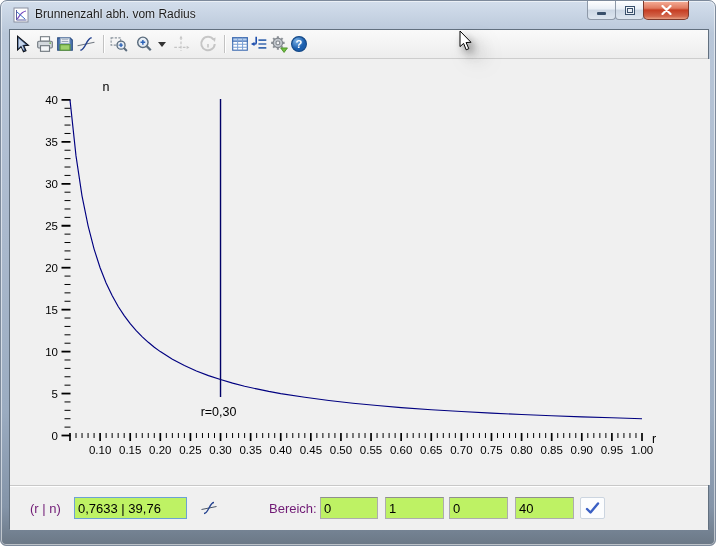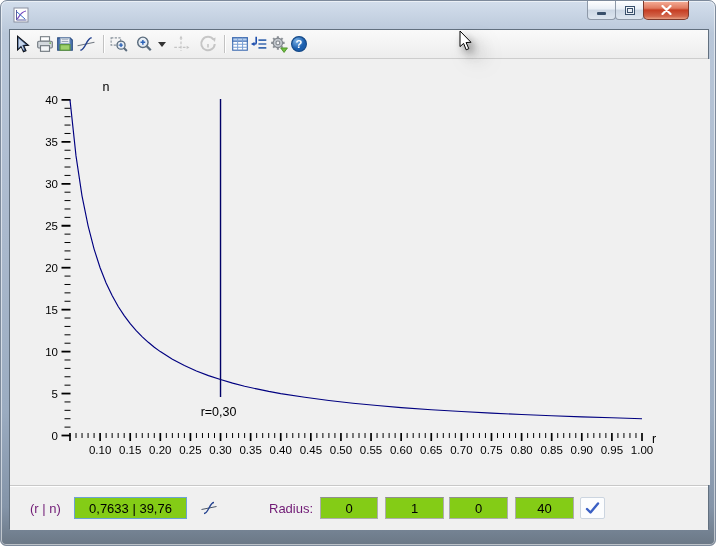--- a/index.html
+++ b/index.html
@@ -46,21 +46,21 @@
   .plot svg{position:absolute;left:0;top:0;}
   .tick{font:11.5px "Liberation Sans","DejaVu Sans",sans-serif;fill:#000;}
   .axisname{font:12.5px "Liberation Sans","DejaVu Sans",sans-serif;fill:#000;}
   .ann{font:12.5px "Liberation Sans","DejaVu Sans",sans-serif;fill:#000;}
 
   
   .statusbar{position:absolute;left:0;top:455px;width:100%;height:45px;background:#f0f0f0;
     border-top:1px solid #c8c8c8;box-shadow:inset 0 1px 0 #ffffff;}
   .slabel{position:absolute;top:0;height:45px;display:flex;align-items:center;font-size:13px;color:#701a75;}
   .sinput{position:absolute;top:11px;height:22px;border:1px solid #adadad;border-top-color:#8f8f8f;
-    background:#84cc16;font:13px "Liberation Sans","DejaVu Sans",sans-serif;color:#000;padding:0 3px;outline:none;text-align:center;}
+    background:#bef264;font:13px "Liberation Sans","DejaVu Sans",sans-serif;color:#000;padding:0 3px;outline:none;}
   .sinput.focus{border-color:#6da1d4;}
   .applybtn{position:absolute;top:11px;width:25px;height:22px;border:1px solid #ccd5e0;border-radius:2px;
     background:#fcfdfe;display:flex;align-items:center;justify-content:center;padding:0;}
   .traceglyph{position:absolute;top:14px;}
 
   
   .cursor{position:absolute;left:449px;top:1px;z-index:60;pointer-events:none;
     filter:drop-shadow(4px 5px 4px rgba(60,60,60,.55)) drop-shadow(10px 8px 9px rgba(90,90,90,.35));}
 </style>
 </head>
@@ -68,20 +68,21 @@
 
 <div class="window">
 
   <div class="titlebar">
     <svg class="title-icon" width="16" height="16" viewBox="0 0 16 16">
       <rect x="1" y="1" width="14" height="14" fill="#ffffff" stroke="#8a8fa0"></rect>
       <path d="M3.5 3 V13 H13.5" stroke="#5b5f9e" stroke-width="1" fill="none"></path>
       <path d="M4 12 C6 11,7 5,13 4" stroke="#7a4fc0" stroke-width="1.2" fill="none"></path>
       <path d="M4 5 L12 12" stroke="#3a6cc8" stroke-width="1" fill="none"></path>
     </svg>
+    <span class="title-text">Brunnenzahl abh. vom Radius</span>
     <div class="winbtns">
       <div class="winbtn min">
           <div class="glyph-min"></div>
         </div>
       <div class="winbtn max">
           <div class="glyph-restore"></div>
         </div>
       <div class="winbtn close">
         <svg width="11" height="10" viewBox="0 0 11 10">
           <path d="M1.5 1 L9.5 9 M9.5 1 L1.5 9" stroke="#ffffff" stroke-width="2.2" stroke-linecap="round"></path>
@@ -389,21 +390,21 @@
         </svg>
     </div>
 
     <div class="statusbar">
       <span class="slabel" style="left:20px">(r | n)</span>
       <input class="sinput focus" style="left: 64px; width: 113px;" value="0,7633 | 39,76">
       <svg class="traceglyph" style="left:188px" width="22" height="16" viewBox="0 0 16 16">
         <line x1="0.5" y1="9.5" x2="15.5" y2="6.5" stroke="#4a5568" stroke-width="1"></line>
         <path d="M3 13.5 C7.5 13.5, 8.5 2.5, 13 2.5" fill="none" stroke="#23418f" stroke-width="1.3"></path>
       </svg>
-      <span class="slabel" style="left:259px">Radius:</span>
+      <span class="slabel" style="left:259px">Bereich:</span>
       <input class="sinput" style="left: 310px; width: 58px;" value="0">
       <input class="sinput" style="left: 375px; width: 59px;" value="1">
       <input class="sinput" style="left: 439px; width: 59px;" value="0">
       <input class="sinput" style="left: 505px; width: 59px;" value="40">
       <button class="applybtn" style="left:570px">
         <svg width="15" height="13" viewBox="0 0 15 13">
           <path d="M2 7 L5.5 10.5 L13 1.5" fill="none" stroke="#3a5fc4" stroke-width="2.4" stroke-linecap="round" stroke-linejoin="round"></path>
         </svg>
       </button>
     </div>

